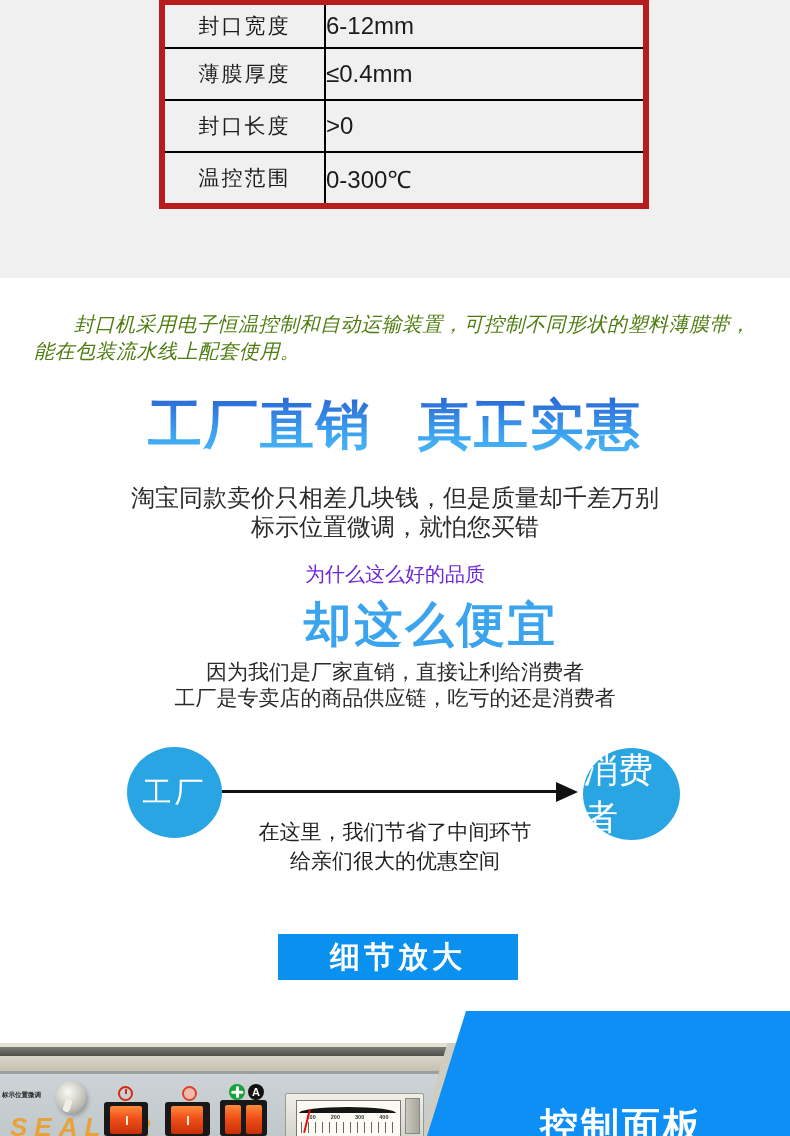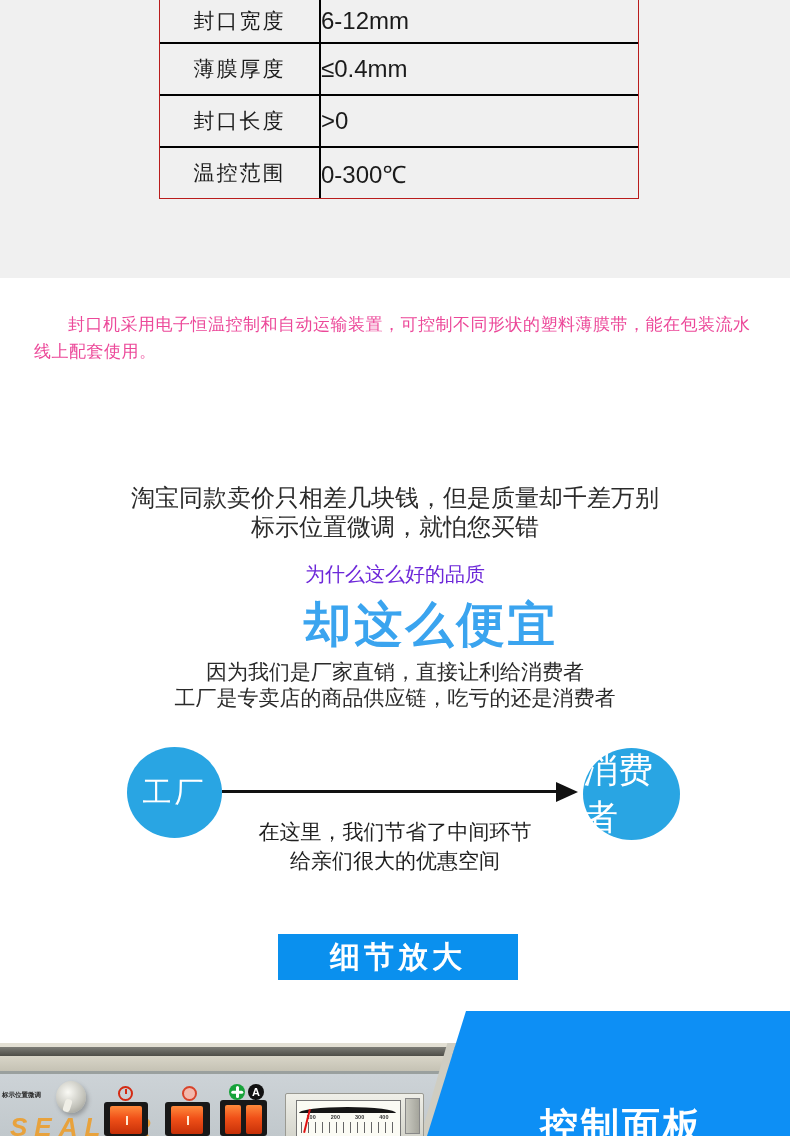--- a/index.html
+++ b/index.html
@@ -1,30 +1,30 @@
 <!DOCTYPE html>
 <html><head>
 <meta charset="utf-8">
 <style>
   html,body{margin:0;padding:0;background:#fff;}
   #screen{position:relative;width:790px;height:1136px;overflow:hidden;background:#ffffff;
           font-family:"Liberation Sans", sans-serif;}
 
   
   .spec-section{position:absolute;left:0;top:0;width:790px;height:278px;background:#f0f0f0;}
-  .spec-table{position:absolute;left:159px;top:-1px;width:478px;border:1px solid #b91c1c;}
+  .spec-table{position:absolute;left:159px;top:-1px;width:478px;border:6px solid #b91c1c;}
   .spec-row{display:flex;border-top:2px solid #000;height:50px;}
   .spec-row:first-child{border-top:none;height:42px;}
   .spec-label{width:159px;border-right:2px solid #000;display:flex;align-items:center;
               justify-content:center;font-size:21px;color:#1b1b1b;letter-spacing:2px;}
   .spec-value{flex:1;display:flex;align-items:center;font-size:24px;color:#1b1b1b;}
 
   
-  .intro{position:absolute;left:34px;top:311px;width:726px;font-size:17px;line-height:27px;
-         color:#ec4899;text-indent:2em;letter-spacing:0.5px;}
+  .intro{position:absolute;left:34px;top:311px;width:726px;font-size:20px;line-height:27px;
+         color:#4d7c0f;text-indent:2em;letter-spacing:0.5px;font-style:italic;}
 
   
   .headline{position:absolute;left:0;top:389px;width:790px;text-align:center;white-space:nowrap;}
   .hl{font-size:54px;font-weight:bold;letter-spacing:2px;
       background:linear-gradient(180deg,#2a63d2 0%,#3da6f2 70%,#49b5f5 100%);
       -webkit-background-clip:text;background-clip:text;color:transparent;}
   .hl2{margin-left:46px;}
 
   
   .pitch{position:absolute;left:0;top:483px;width:790px;text-align:center;
@@ -135,20 +135,23 @@
       </div>
       <div class="spec-row">
         <div class="spec-label">温控范围</div>
         <div class="spec-value">0-300℃</div>
       </div>
     </div>
   </div>
 
   <div class="intro">封口机采用电子恒温控制和自动运输装置，可控制不同形状的塑料薄膜带，能在包装流水线上配套使用。</div>
 
+  <div class="headline">
+    <span class="hl">工厂直销</span><span class="hl hl2">真正实惠</span>
+  </div>
 
   <div class="pitch">
     <div>淘宝同款卖价只相差几块钱，但是质量却千差万别</div>
     <div>标示位置微调，就怕您买错</div>
   </div>
 
   <div class="q-question">为什么这么好的品质</div>
   <div class="q-answer">却这么便宜</div>
   <div class="q-reasons">
     <div>因为我们是厂家直销，直接让利给消费者</div>

